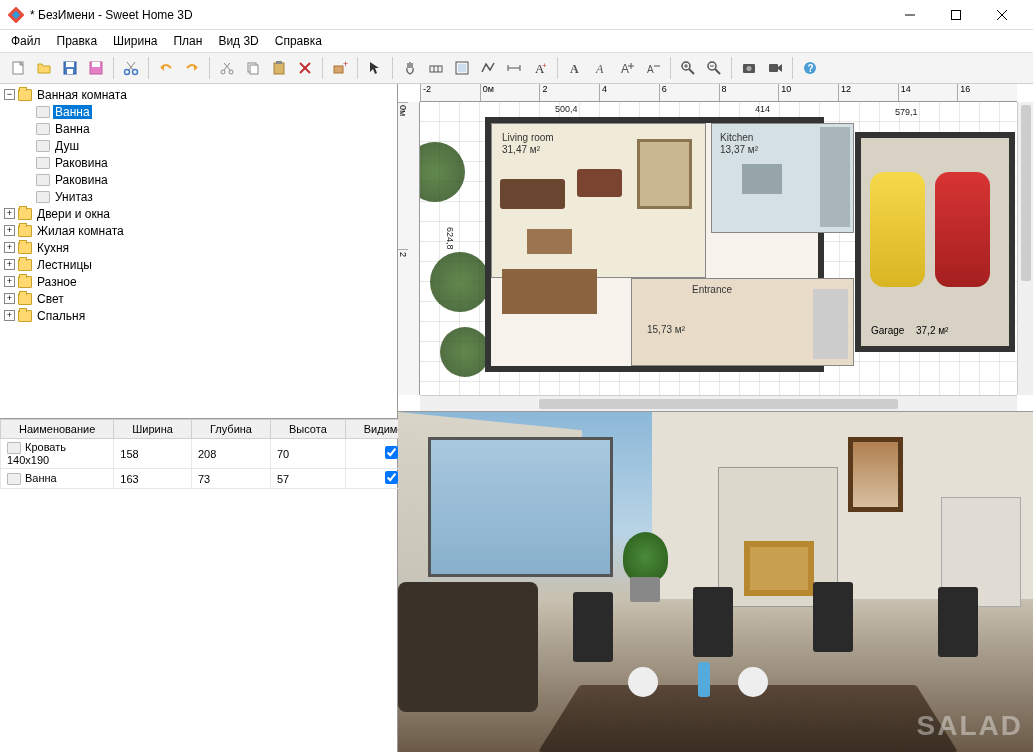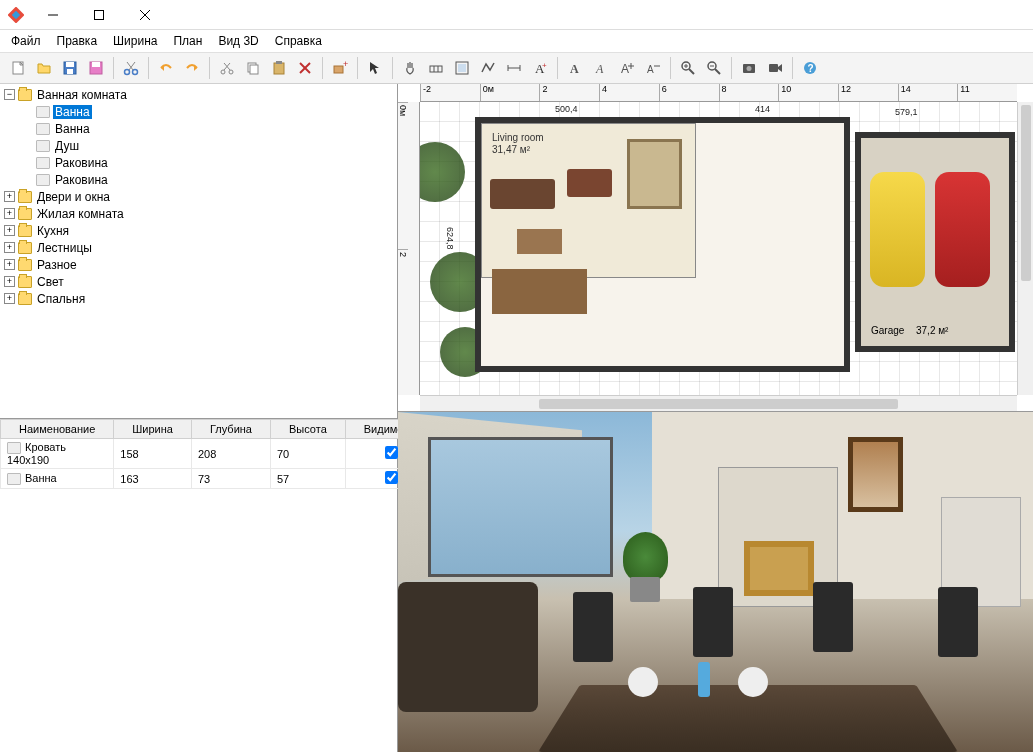--- a/index.html
+++ b/index.html
@@ -40,21 +40,21 @@
 .ruler-h .tick { flex: 1; border-left: 1px solid #aaa; padding-left: 2px; position: relative; }
 .ruler-v { position: absolute; top: 18px; left: 0; width: 22px; bottom: 16px; background: #f5f5f5; border-right: 1px solid #999; font-size: 9px; }
 .ruler-v .tick { height: 50%; border-top: 1px solid #aaa; padding-top: 2px; writing-mode: vertical-rl; text-align: left; }
 .plancanvas { position: absolute; top: 18px; left: 22px; right: 16px; bottom: 16px; background: repeating-linear-gradient(#fff, #fff 19px, #e8e8e8 19px, #e8e8e8 20px), repeating-linear-gradient(90deg, #fff, #fff 19px, #e8e8e8 19px, #e8e8e8 20px); background-blend-mode: multiply; overflow: hidden; }
 .scrollbar-h { position: absolute; bottom: 0; left: 22px; right: 16px; height: 16px; background: #f0f0f0; border-top: 1px solid #ccc; display: flex; align-items: center; }
 .scrollbar-v { position: absolute; top: 18px; right: 0; bottom: 16px; width: 16px; background: #f0f0f0; border-left: 1px solid #ccc; }
 .thumb { background: #cdcdcd; border-radius: 2px; }
 .thumb-h { height: 10px; width: 60%; margin-left: 20%; }
 .thumb-v { width: 10px; height: 60%; margin: 20% auto 0; }
 .floorplan { position: absolute; left: 55px; top: 15px; width: 540px; height: 255px; }
-.house-outline { position: absolute; left: 0; top: 0; width: 375px; height: 255px; border: 6px solid #333; background: #f7f3ec; }
+.house-outline { position: absolute; left: 10px; top: 0; width: 339px; height: 255px; border: 6px solid #333; background: #f7f3ec; }
 .garage-outline { position: absolute; left: 380px; top: 15px; width: 160px; height: 220px; border: 6px solid #333; background: #d8d2c4; }
 .room { position: absolute; border: 1px solid #888; }
 .room .rlabel { position: absolute; font-size: 10px; color: #333; white-space: nowrap; }
 .car { position: absolute; width: 55px; height: 115px; border-radius: 14px; }
 .car.yellow { background: linear-gradient(#f6d94a, #d9b523); left: 395px; top: 55px; }
 .car.red { background: linear-gradient(#d83434, #a51f1f); left: 460px; top: 55px; }
 .tree-sprite { position: absolute; width: 60px; height: 60px; background: radial-gradient(#3a6b1f, #1e3e0f); border-radius: 50%; opacity: 0.8; }
 .dim-label { position: absolute; font-size: 9px; color: #222; }
 .view3dpane { flex: 1; position: relative; background: linear-gradient(#8cb8d8 0%, #b8d4e6 35%, #c8c0b0 55%, #6b5a48 100%); overflow: hidden; }
 .navctrl { position: absolute; top: 8px; left: 8px; width: 60px; height: 60px; }
@@ -82,20 +82,21 @@
 </head>
 <body>
 
 <div class="titlebar">
   <span class="icon">
     <svg viewBox="0 0 16 16">
         <rect x="2" y="2" width="12" height="12" fill="#e74c3c" transform="rotate(45 8 8)"></rect>
         <rect x="5" y="5" width="6" height="6" fill="#3498db" transform="rotate(45 8 8)"></rect>
       </svg>
   </span>
+  <span class="title">* БезИмени - Sweet Home 3D</span>
   <div class="winbtns">
     <div class="winbtn">
         <svg width="10" height="10">
           <line x1="0" y1="5" x2="10" y2="5" stroke="#000"></line>
         </svg>
       </div>
     <div class="winbtn">
         <svg width="10" height="10">
           <rect x="0.5" y="0.5" width="9" height="9" fill="none" stroke="#000"></rect>
         </svg>
@@ -342,20 +343,27 @@
                   <span class="label ">Раковина</span>
                 </div>
               </li>
               <li>
                 <div class="node">
                   <span class="expander none"></span>
                   <span class="item-icon"></span>
                   <span class="label ">Раковина</span>
                 </div>
               </li>
+              <li>
+                <div class="node">
+                  <span class="expander none"></span>
+                  <span class="item-icon"></span>
+                  <span class="label ">Унитаз</span>
+                </div>
+              </li>
             </ul>
         </li>
       </ul>
       <ul class="tree" id="tree-cats" style="margin-top:0">
           <li>
             <div class="node">
               <span class="expander">+</span>
               <span class="folder-icon"></span>
               <span class="label">Двери и окна</span>
             </div>
@@ -440,21 +448,21 @@
       <div class="ruler-h" id="ruler-h">
           <div class="tick">-2</div>
           <div class="tick">0м</div>
           <div class="tick">2</div>
           <div class="tick">4</div>
           <div class="tick">6</div>
           <div class="tick">8</div>
           <div class="tick">10</div>
           <div class="tick">12</div>
           <div class="tick">14</div>
-          <div class="tick">11</div>
+          <div class="tick">16</div>
         </div>
       <div class="ruler-v">
         <div class="tick">0м</div>
         <div class="tick">2</div>
       </div>
       <div class="plancanvas">
         <div class="tree-sprite" style="left:-15px;top:40px"></div>
         <div class="tree-sprite" style="left:10px;top:150px"></div>
         <div class="tree-sprite" style="left:20px;top:225px;width:50px;height:50px"></div>
         <div class="floorplan">
@@ -465,20 +473,31 @@
 
           <div class="house-outline">
             <div class="room" style="left:0;top:0;width:215px;height:155px;background:#f0ead8">
               <span class="rlabel" style="left:10px;top:8px">Living room</span>
               <span class="rlabel" style="left:10px;top:20px">31,47 м²</span>
               <div style="position:absolute;left:8px;top:55px;width:65px;height:30px;background:#6a4530;border-radius:3px"></div>
               <div style="position:absolute;left:85px;top:45px;width:45px;height:28px;background:#7a4530;border-radius:3px"></div>
               <div style="position:absolute;left:35px;top:105px;width:45px;height:25px;background:#9a7550"></div>
               <div style="position:absolute;left:145px;top:15px;width:55px;height:70px;background:#c9b890;border:3px solid #8a7550"></div>
               <div style="position:absolute;left:10px;top:145px;width:95px;height:45px;background:#8a6540"></div>
+            </div>
+            <div class="room" style="left:220px;top:0;width:143px;height:110px;background:#d5e0e5">
+              <span class="rlabel" style="left:8px;top:8px">Kitchen</span>
+              <span class="rlabel" style="left:8px;top:20px">13,37 м²</span>
+              <div style="position:absolute;right:3px;top:3px;width:30px;height:100px;background:#aab5ba"></div>
+              <div style="position:absolute;left:30px;top:40px;width:40px;height:30px;background:#95a5aa"></div>
+            </div>
+            <div class="room" style="left:140px;top:155px;width:223px;height:88px;background:#e8dcc8">
+              <span class="rlabel" style="left:60px;top:5px">Entrance</span>
+              <span class="rlabel" style="left:15px;top:45px">15,73 м²</span>
+              <div style="position:absolute;right:5px;top:10px;width:35px;height:70px;background:#ccc"></div>
             </div>
           </div>
           <div class="garage-outline">
             <span class="rlabel" style="position:absolute;left:10px;bottom:10px;font-size:10px">Garage</span>
             <span class="rlabel" style="position:absolute;left:55px;bottom:10px;font-size:10px">37,2 м²</span>
           </div>
           <div class="car yellow"></div>
           <div class="car red"></div>
         </div>
       </div>
@@ -514,15 +533,16 @@
         <div class="sofa"></div>
         <div class="dtable"></div>
         <div class="chair" style="bottom:90px;left:175px"></div>
         <div class="chair" style="bottom:95px;left:295px"></div>
         <div class="chair" style="bottom:100px;left:415px"></div>
         <div class="chair" style="bottom:95px;right:55px"></div>
         <div style="position:absolute;bottom:55px;left:230px;width:30px;height:30px;background:#eee;border-radius:50%"></div>
         <div style="position:absolute;bottom:55px;left:340px;width:30px;height:30px;background:#eee;border-radius:50%"></div>
         <div style="position:absolute;bottom:55px;left:300px;width:12px;height:35px;background:#5ad;border-radius:3px"></div>
       </div>
+      <div class="watermark">SALAD</div>
     </div>
   </div>
 </div>
 
 </body></html>

